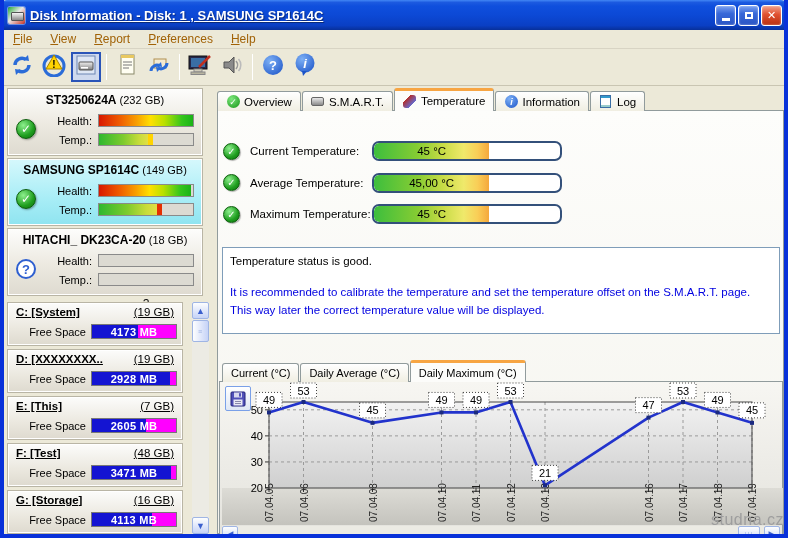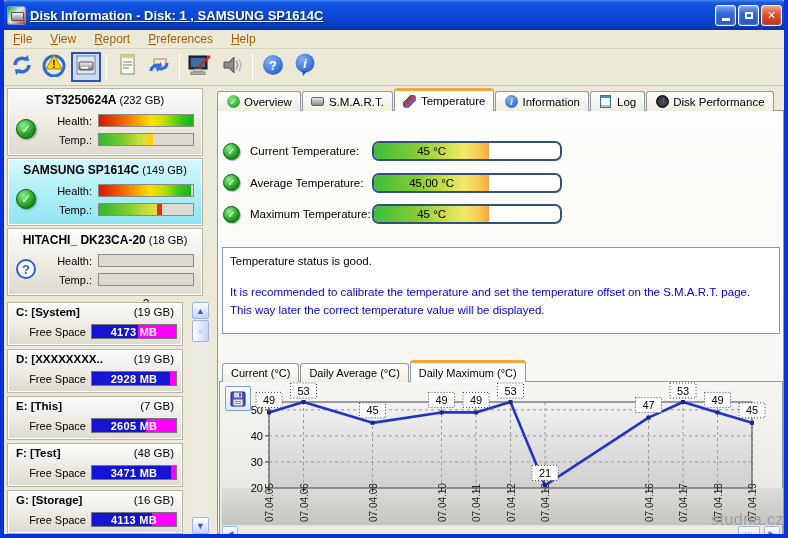--- a/index.html
+++ b/index.html
@@ -43,21 +43,21 @@
   .q-circle{width:20px;height:20px;border-radius:50%;background:#fff;border:2px solid #2e5fd0;color:#2e5fd0;font-size:13px;font-weight:bold;display:flex;align-items:center;justify-content:center;}
   .m-row{position:absolute;left:34px;display:flex;align-items:center;font-size:11px;}
   .m-row.r1{top:25px;} .m-row.r2{top:44px;}
   .m-label{width:50px;text-align:right;margin-right:6px;}
   .meter{position:relative;width:96px;height:13px;border:1px solid #8a8a8a;background:#dcdad2;}
   .meter-fill{position:absolute;left:0;top:0;bottom:0;}
   .fill-health{background:linear-gradient(90deg,#d81800 0%,#ef5b00 22%,#f89e00 40%,#ffe000 55%,#b8e000 70%,#35c61c 88%,#1ab318 100%);}
   .fill-temp{background:linear-gradient(90deg,#2fb82f 0%,#7ecb2e 45%,#c8dc3a 75%,#efe04a 100%);}
   .meter-marker{position:absolute;top:0;bottom:0;width:5px;}
   .meter-text{position:absolute;left:0;right:0;top:0;bottom:0;display:flex;align-items:center;justify-content:center;font-size:11px;color:#000;margin-top:48px;}
-  .drive-list{position:absolute;left:0;top:214px;width:178px;}
+  .drive-list{position:absolute;left:0;top:214px;width:178px;text-decoration:underline;}
   .drive-item{position:relative;width:176px;height:44px;margin-bottom:3px;border:1px solid #b9b5a5;
     background:linear-gradient(180deg,#fcfcfb 0%,#ebe8df 60%,#dedacf 100%);box-shadow:inset 0 0 0 1px #fff;}
   .drive-head{display:flex;justify-content:space-between;padding:3px 8px 0 8px;font-size:11.5px;}
   .drive-label{font-weight:bold;}
   .drive-row{position:absolute;left:0;top:21px;display:flex;align-items:center;font-size:11px;width:100%;}
   .fs-label{width:78px;text-align:right;margin-right:5px;}
   .fs-bar{position:relative;width:86px;height:15px;border:1px solid #777;background:#ff00ff;}
   .fs-blue{position:absolute;left:0;top:0;bottom:0;background:#1414d2;}
   .fs-text{position:absolute;left:0;right:0;top:0;bottom:0;display:flex;align-items:center;justify-content:center;color:#fff;font-weight:bold;font-size:11px;letter-spacing:.3px;}
   
@@ -385,26 +385,20 @@
           <span class="ic">
             <span class="ic-info" style="display: flex; align-items: center; justify-content: center;">i</span>
           </span>
           <span>Information</span>
         </span>
         <span class="tab">
           <span class="ic">
             <span class="ic-log" style="display: flex; align-items: center; justify-content: center;"></span>
           </span>
           <span>Log</span>
-        </span>
-        <span class="tab">
-          <span class="ic">
-            <span class="ic-gauge" style="display: flex; align-items: center; justify-content: center;"></span>
-          </span>
-          <span>Disk Performance</span>
         </span>
       </div>
     <div class="tabpage">
       <div id="temp-rows">
           <div class="temp-row" style="top: 30px;">
             <span class="check-sm">✓</span>
             <span class="temp-label">Current Temperature:</span>
             <span class="tbar">
               <span class="tbar-fill" style="width: 62%;"></span>
               <span class="tbar-text" style="left: 0px; width: 62%;">45 °C</span>

